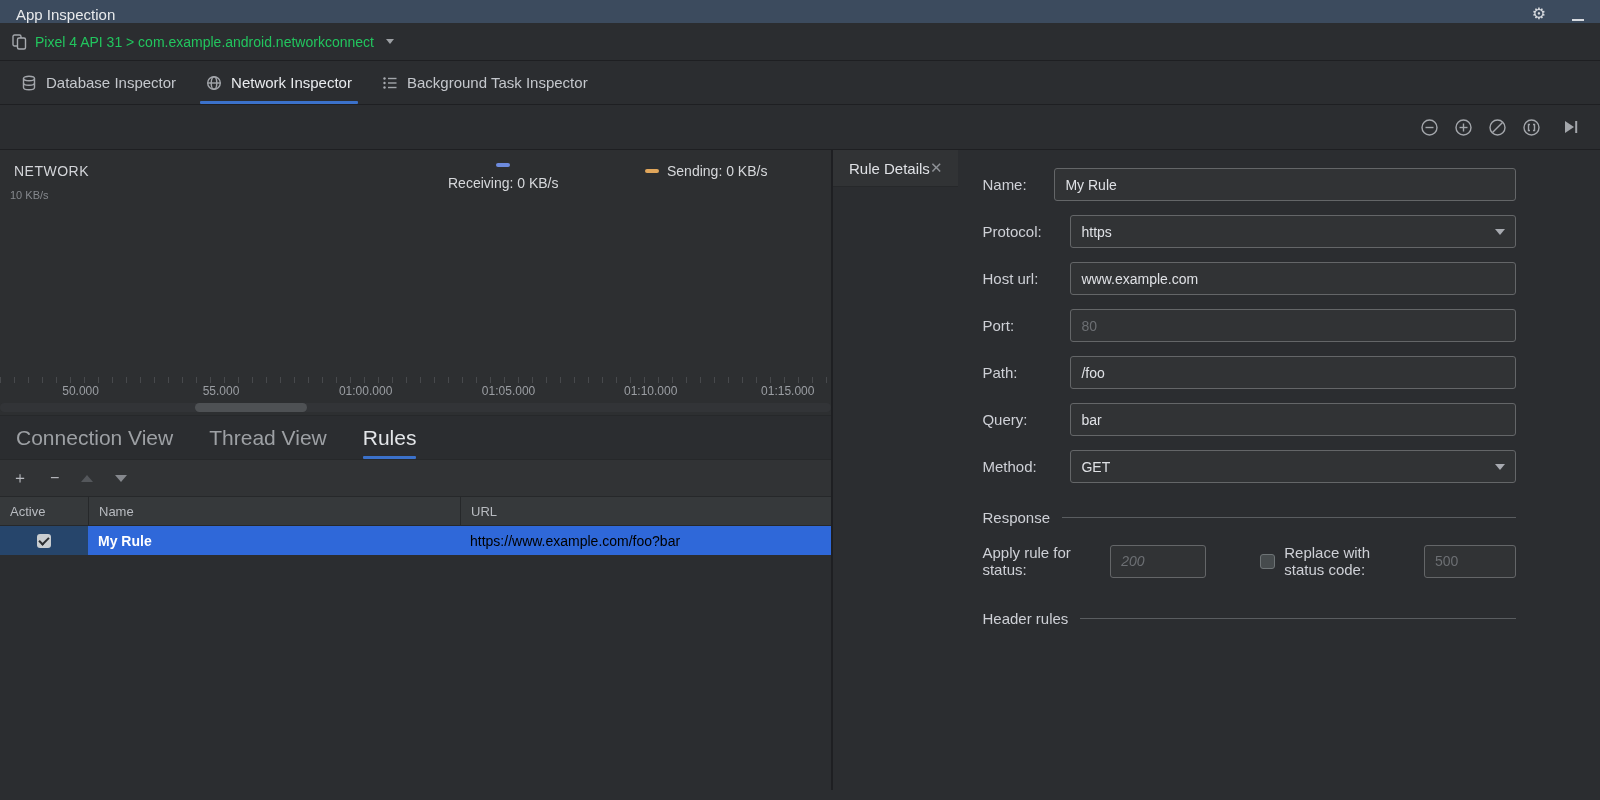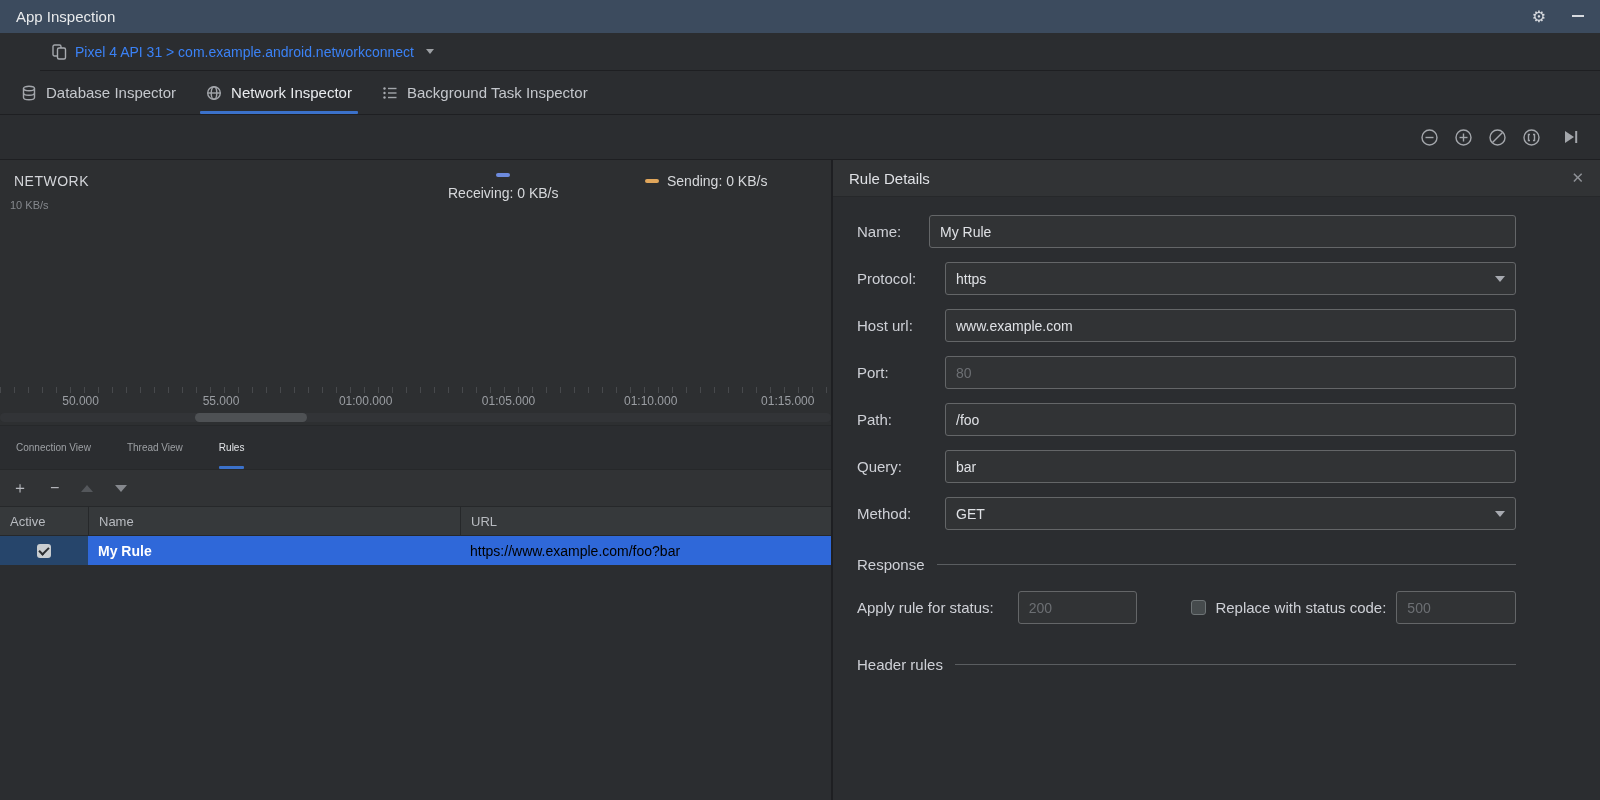--- a/index.html
+++ b/index.html
@@ -1,50 +1,50 @@
 <!DOCTYPE html>
 <html><head>
 <meta charset="utf-8">
 <style>
   * { box-sizing: border-box; margin: 0; padding: 0; }
   body { background:#1E1F22; font-family:"Liberation Sans", sans-serif; }
   .window { width:1600px; height:800px; position:relative; overflow:hidden;
             background:#2B2D30; color:#CED0D6; }
 
   
-  .titlebar { height:33px; background:#3C4B5E; display:flex; align-items:center;
+  .titlebar { height:23px; background:#3C4B5E; display:flex; align-items:flex-end;
               padding:0 16px; color:#E8EAEC; font-size:15px; }
   .titlebar .spacer { margin-left:auto; }
   .tb-icon { color:#D7DADF; font-size:16px; margin-left:24px; cursor:default; }
   .min-bar { display:inline-block; width:12px; height:2px; background:#D7DADF; margin-left:26px; margin-bottom:2px; }
 
   
   .device-bar { height:38px; display:flex; align-items:center; gap:8px; padding:0 12px;
-                border-bottom:1px solid #1E1F22; font-size:14px; color:#3b82f6;margin-left:40px; }
+                border-bottom:1px solid #1E1F22; font-size:14px; color:#22c55e; }
   .chev-down { width:0; height:0; border-left:4px solid transparent; border-right:4px solid transparent;
                border-top:5px solid #9DA0A4; margin-left:4px; }
 
   
   .inspector-tabs { height:44px; display:flex; align-items:stretch; padding-left:6px;
                     border-bottom:1px solid #1E1F22; }
   .itab { display:flex; align-items:center; gap:9px; padding:0 15px; font-size:15px;
           color:#C4C7CC; position:relative; cursor:pointer; }
   .itab.active { color:#E9EBEE; }
   .itab.active::after { content:""; position:absolute; left:9px; right:9px; bottom:0; height:3px;
                         background:#3B71CA; border-radius:1px; }
 
   
   .main-toolbar { height:45px; border-bottom:1px solid #1E1F22; display:flex; align-items:center;
                   justify-content:flex-end; padding-right:20px; gap:15px; }
   .main-toolbar svg { display:block; cursor:pointer; }
 
   
   .content { display:flex; height:640px; }
   .left { width:833px; flex:none; display:flex; flex-direction:column; border-right:2px solid #1E1F22; }
-  .right { flex:1; display:flex; flex-direction:column; }
+  .right { flex:1; display:flex; }
 
   
   .chart { position:relative; height:266px; background:#2D2F31; border-bottom:1px solid #26282A; }
   .chart-title { position:absolute; left:14px; top:13px; font-size:14px; letter-spacing:0.5px; color:#D3D5D9; }
   .chart-ylabel { position:absolute; left:10px; top:39px; font-size:11px; color:#85888D; }
   .legend-item { position:absolute; top:13px; display:flex; align-items:center; gap:8px;
                  font-size:14px; color:#D6D8DB; }
   .legend-receiving { left:448px;flex-direction:column; }
   .legend-sending { left:645px; }
   .swatch { width:14px; height:4px; border-radius:2px; }
@@ -54,21 +54,21 @@
   .tick-strip { position:absolute; top:0; left:0; right:0; height:6px;
                 background:repeating-linear-gradient(to right,#47494C 0 1px,transparent 1px 14px); }
   .tick-label { position:absolute; top:7px; transform:translateX(-50%); font-size:12px; color:#9B9EA3; }
   .t0{left:9.7%} .t1{left:26.6%} .t2{left:44%} .t3{left:61.2%} .t4{left:78.3%} .t5{left:94.8%}
   .hscroll { position:absolute; left:0; right:0; bottom:3px; height:9px; background:#323437; border-radius:5px; }
   .hscroll-thumb { position:absolute; left:195px; width:112px; top:0; height:9px; background:#4E5154; border-radius:5px; }
 
   
   .view-tabs { height:44px; display:flex; align-items:stretch; gap:36px; padding-left:16px;
                border-bottom:1px solid #26282A; background:#2B2D30; }
-  .vtab { display:flex; align-items:center; font-size:10px; color:#9DA0A4; position:relative; cursor:pointer;text-align:right; }
+  .vtab { display:flex; align-items:center; font-size:21px; color:#9DA0A4; position:relative; cursor:pointer;text-align:right; }
   .vtab.active { color:#E3E5E8; }
   .vtab.active::after { content:""; position:absolute; left:0; right:0; bottom:0; height:3px;
                         background:#3B71CA; border-radius:1px; }
 
   
   .rules-toolbar { height:37px; background:#313335; border-bottom:1px solid #26282A;
                    display:flex; align-items:center; padding-left:12px; gap:22px; }
   .rt-glyph { font-size:16px; color:#B8BBC0; cursor:pointer; line-height:1; }
   .tri-up { width:0; height:0; border-left:6px solid transparent; border-right:6px solid transparent;
             border-bottom:7px solid #54575B; cursor:default; }
@@ -106,21 +106,21 @@
                         border-radius:3px; display:flex; align-items:center; padding:0 10px;
                         color:#DFE1E5; font-size:14px; font-family:"Liberation Sans",sans-serif; }
   input.field { outline:none; }
   input.field::placeholder { color:#6C6F73; }
   .dropdown { cursor:pointer; }
   .dd-chev { margin-left:auto; width:0; height:0; border-left:5px solid transparent;
              border-right:5px solid transparent; border-top:6px solid #A7AAB0; }
   .section { display:flex; align-items:center; gap:12px; margin:26px 0 18px; color:#CED0D6; }
   .section .line { flex:1; height:1px; background:#5A5D60; }
   .resp-row { display:flex; align-items:center; margin-top:4px; }
-  .small-field { width:96px; flex:none; margin-left:24px; }
+  .small-field { width:96px; flex:none; margin-left:24px;font-style:italic; }
   .resp-spacer { width:54px; flex:none; }
   .checkbox-unchecked { width:15px; height:15px; background:#464B4D; border:1px solid #6E7476;
                         border-radius:3px; flex:none; cursor:pointer; }
   .resp-label2 { margin-left:9px; }
   .small-field2 { width:92px; flex:none; margin-left:10px; }
   .icon-stroke { stroke:#A3A6AB; fill:none; stroke-width:1.4; }
 </style>
 </head>
 <body>
 

